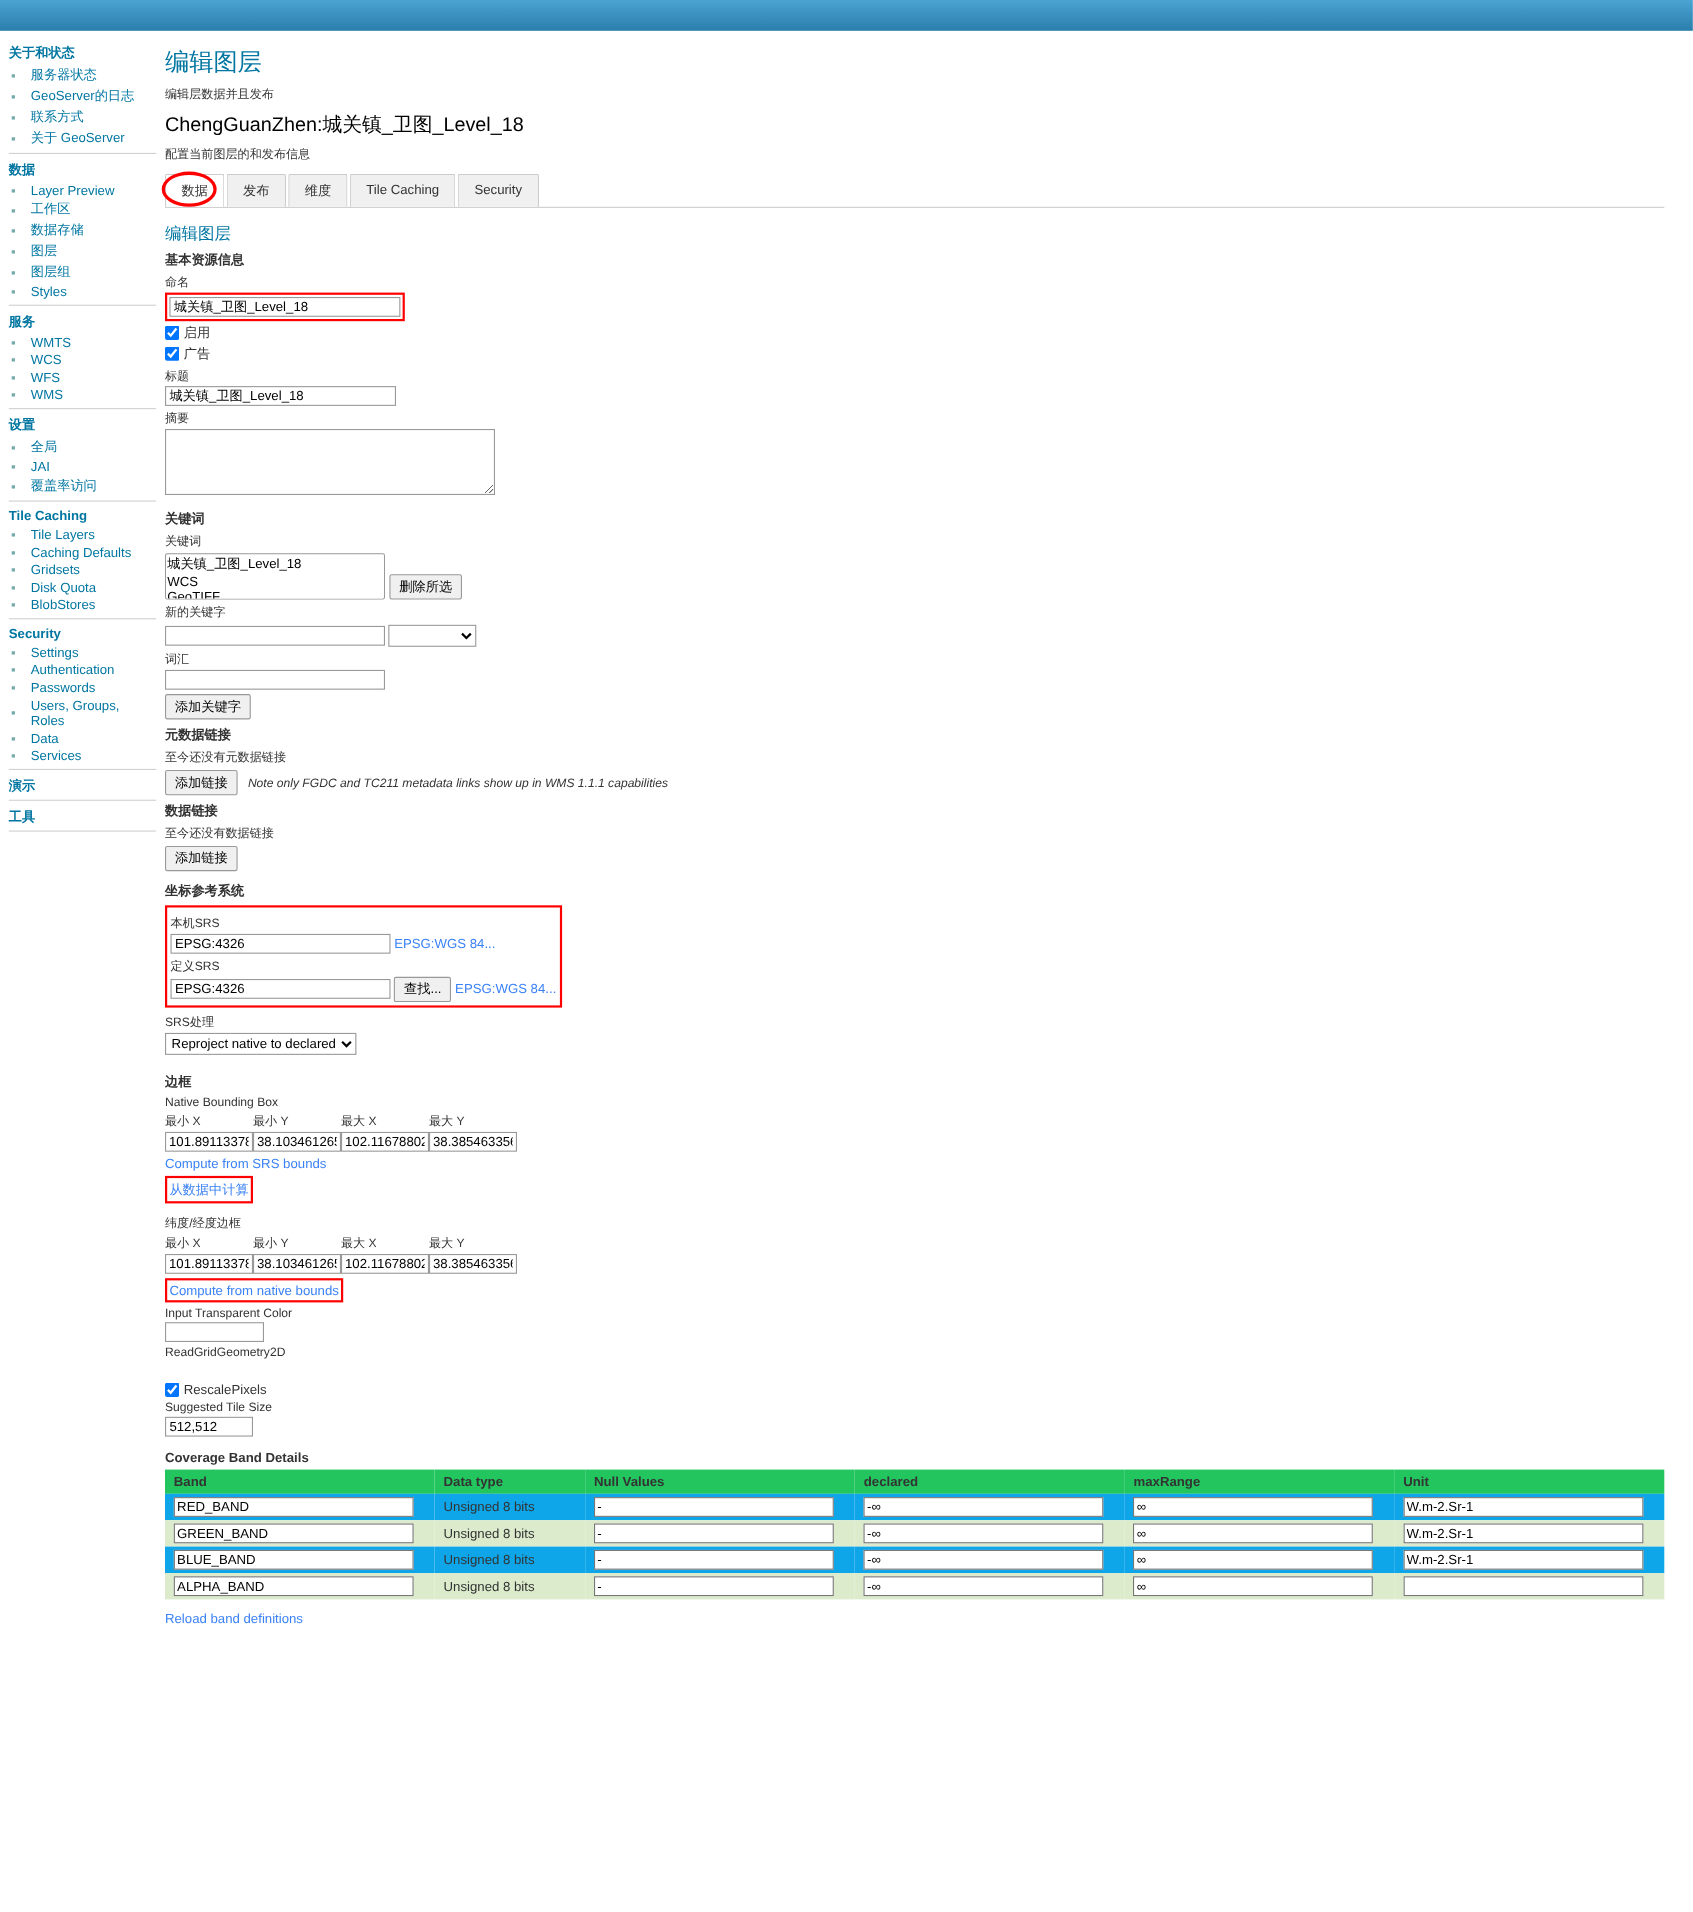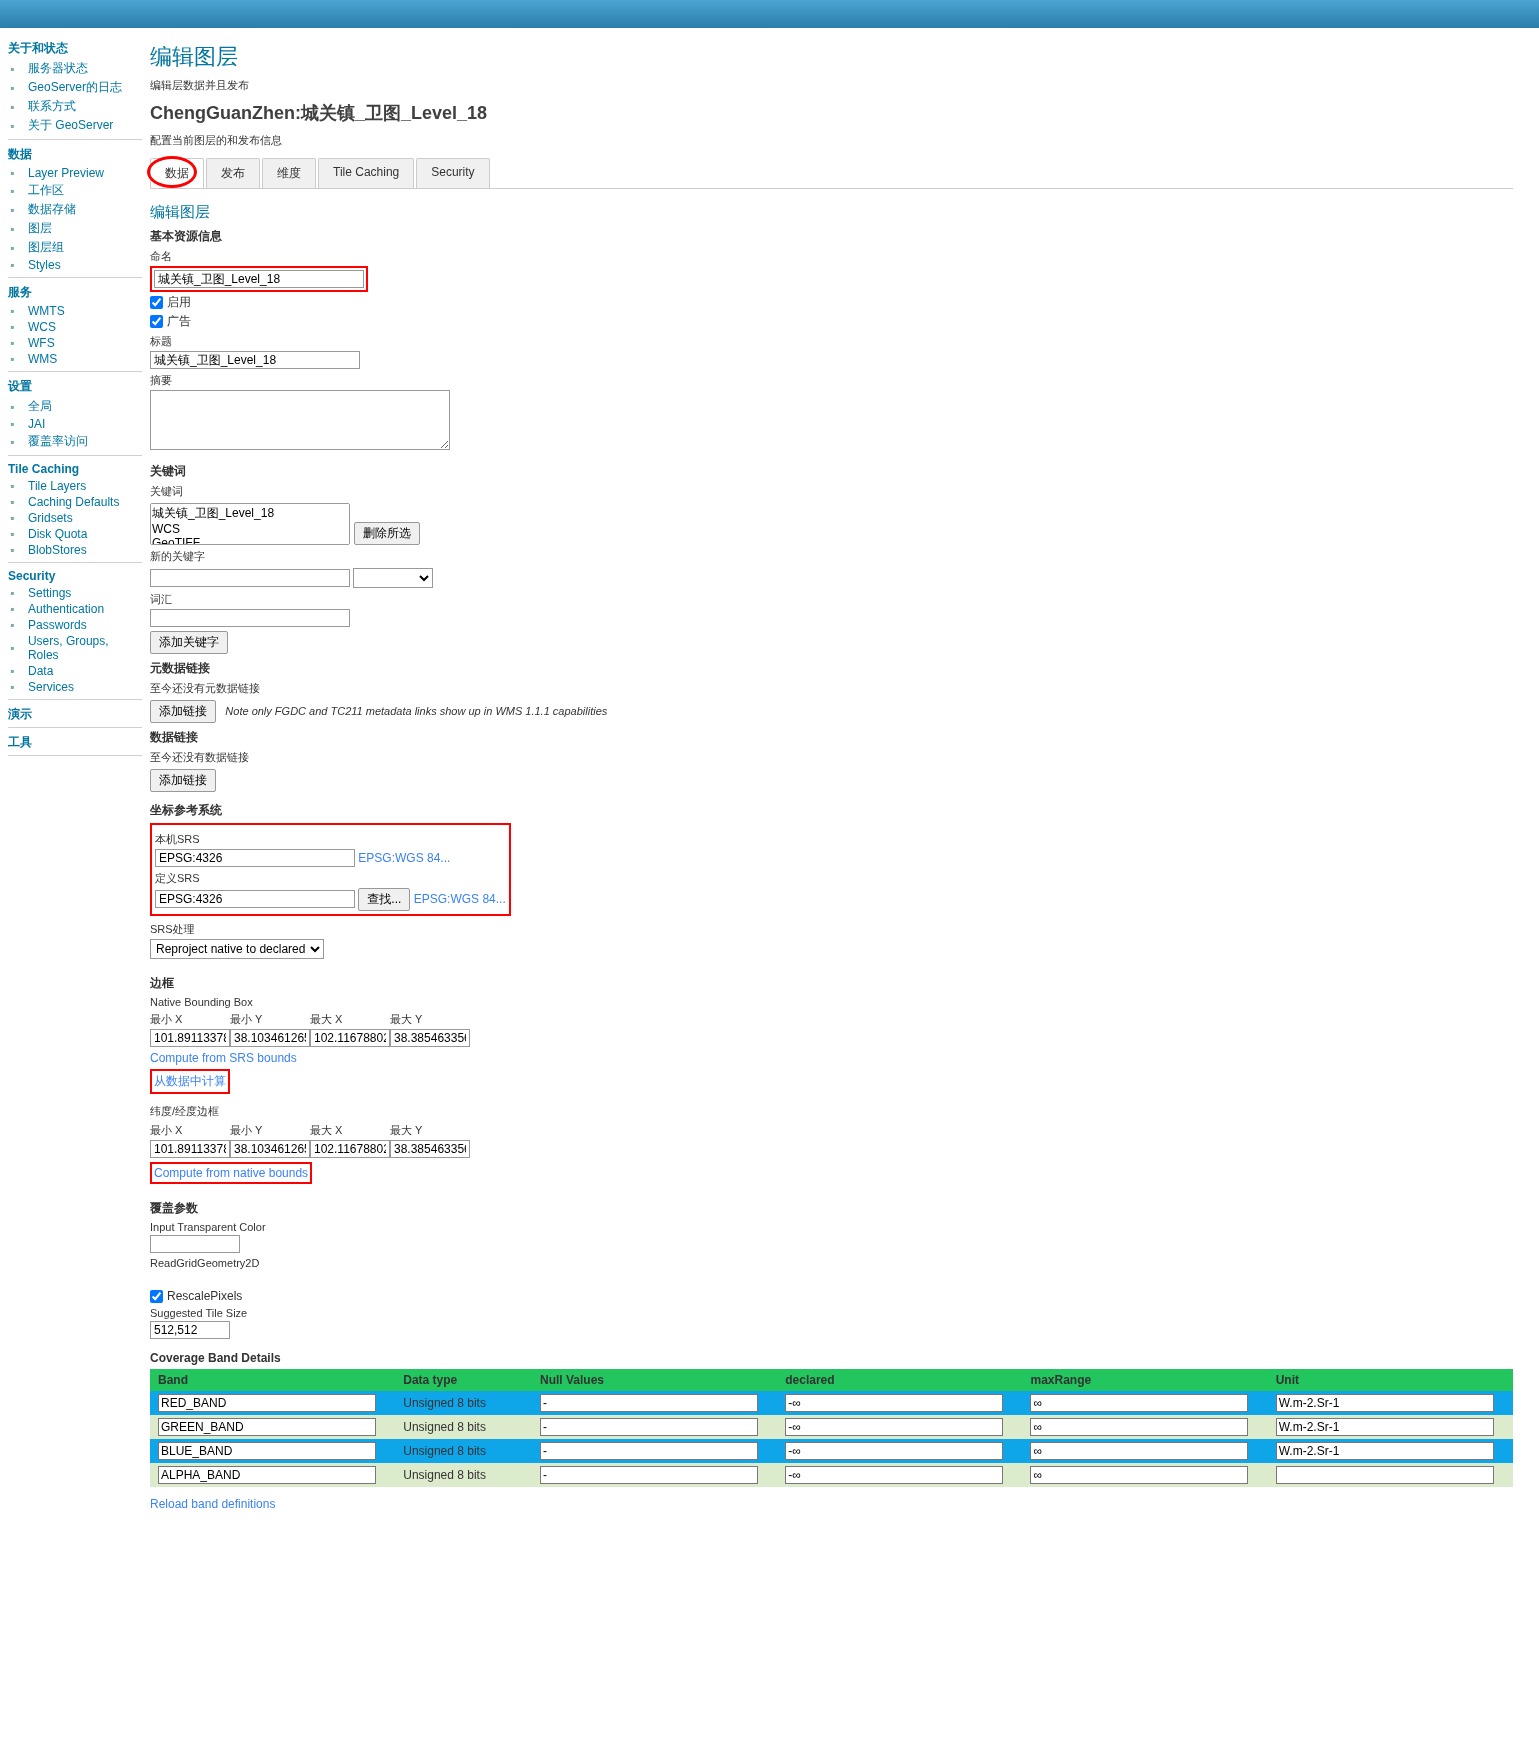--- a/index.html
+++ b/index.html
@@ -8,21 +8,21 @@
   .container { display: flex; }
   .sidebar { width: 150px; padding: 6px 8px; font-size: 12px; }
   .sidebar .section-title { color: #0076a1; font-weight: bold; margin: 6px 0 2px 0; font-size: 12px; }
   .sidebar ul { list-style: none; margin: 0 0 4px 0; }
   .sidebar li { padding: 1px 0 1px 2px; display: flex; align-items: center; gap: 4px; }
   .sidebar a { color: #0076a1; text-decoration: none; cursor: pointer; }
   .sidebar .icon { width: 14px; height: 14px; display:inline-block; }
   .sidebar hr { border: none; border-top: 1px solid #d0d0d0; margin: 4px 0; }
   .main { flex: 1; padding: 8px 26px 20px 0; }
   h1 { color: #0076a1; font-weight: normal; font-size: 22px; margin: 6px 0; }
-  h2 { color: #404040; font-weight: bold; font-size: 18px; margin: 8px 0; }
+  h2 { color: #000000; font-weight: normal; font-size: 18px; margin: 8px 0; }
   .subtitle { font-size: 11px; color: #333; margin: 2px 0 8px 0; }
   .tabs { border-bottom: 1px solid #ccc; display: flex; margin-top:10px; }
   .tab { padding: 6px 14px; border: 1px solid #ccc; border-bottom: none; background: #f0f0f0; margin-right: 2px; border-radius: 2px 2px 0 0; cursor:pointer; font-size:12px;}
   .tab.active { background: #fff; }
   .tab.highlight-circle { position: relative; }
   .tab.highlight-circle::before { content:""; position:absolute; left:-4px; top:-3px; width:44px; height:26px; border:3px solid red; border-radius:50%; pointer-events:none; }
   .section-h { color: #0076a1; font-size: 15px; margin: 14px 0 6px 0; font-weight: normal; }
   .section-sub { font-weight: bold; margin: 6px 0 4px 0; }
   .label { font-size: 11px; margin: 4px 0 2px 0; }
   input[type="text"] { font-size: 12px; padding: 1px 3px; border:1px solid #999; background:#fff; }
@@ -309,21 +309,20 @@
           <span class="bbox-header">最大 X</span>
           <input type="text" class="small" value="102.116788029670" style="">
         </div>
       <div class="bbox-col">
           <span class="bbox-header">最大 Y</span>
           <input type="text" class="small" value="38.38546335697171" style="">
         </div>
     </div>
     <div class="row-block"><span class="red-box"><span class="link">Compute from native bounds</span></span></div>
 
-    <div class="section-sub" style="margin-top:16px;">覆盖参数</div>
     <div class="label">Input Transparent Color</div>
     <input type="text" style="width: 90px;">
     <div class="label">ReadGridGeometry2D</div>
 
     <div class="checkbox-row" style="margin-top:20px;">
         <input type="checkbox" checked="" style="">
         <span>RescalePixels</span>
       </div>
     <div class="label">Suggested Tile Size</div>
     <input type="text" style="width: 80px;" value="512,512">

